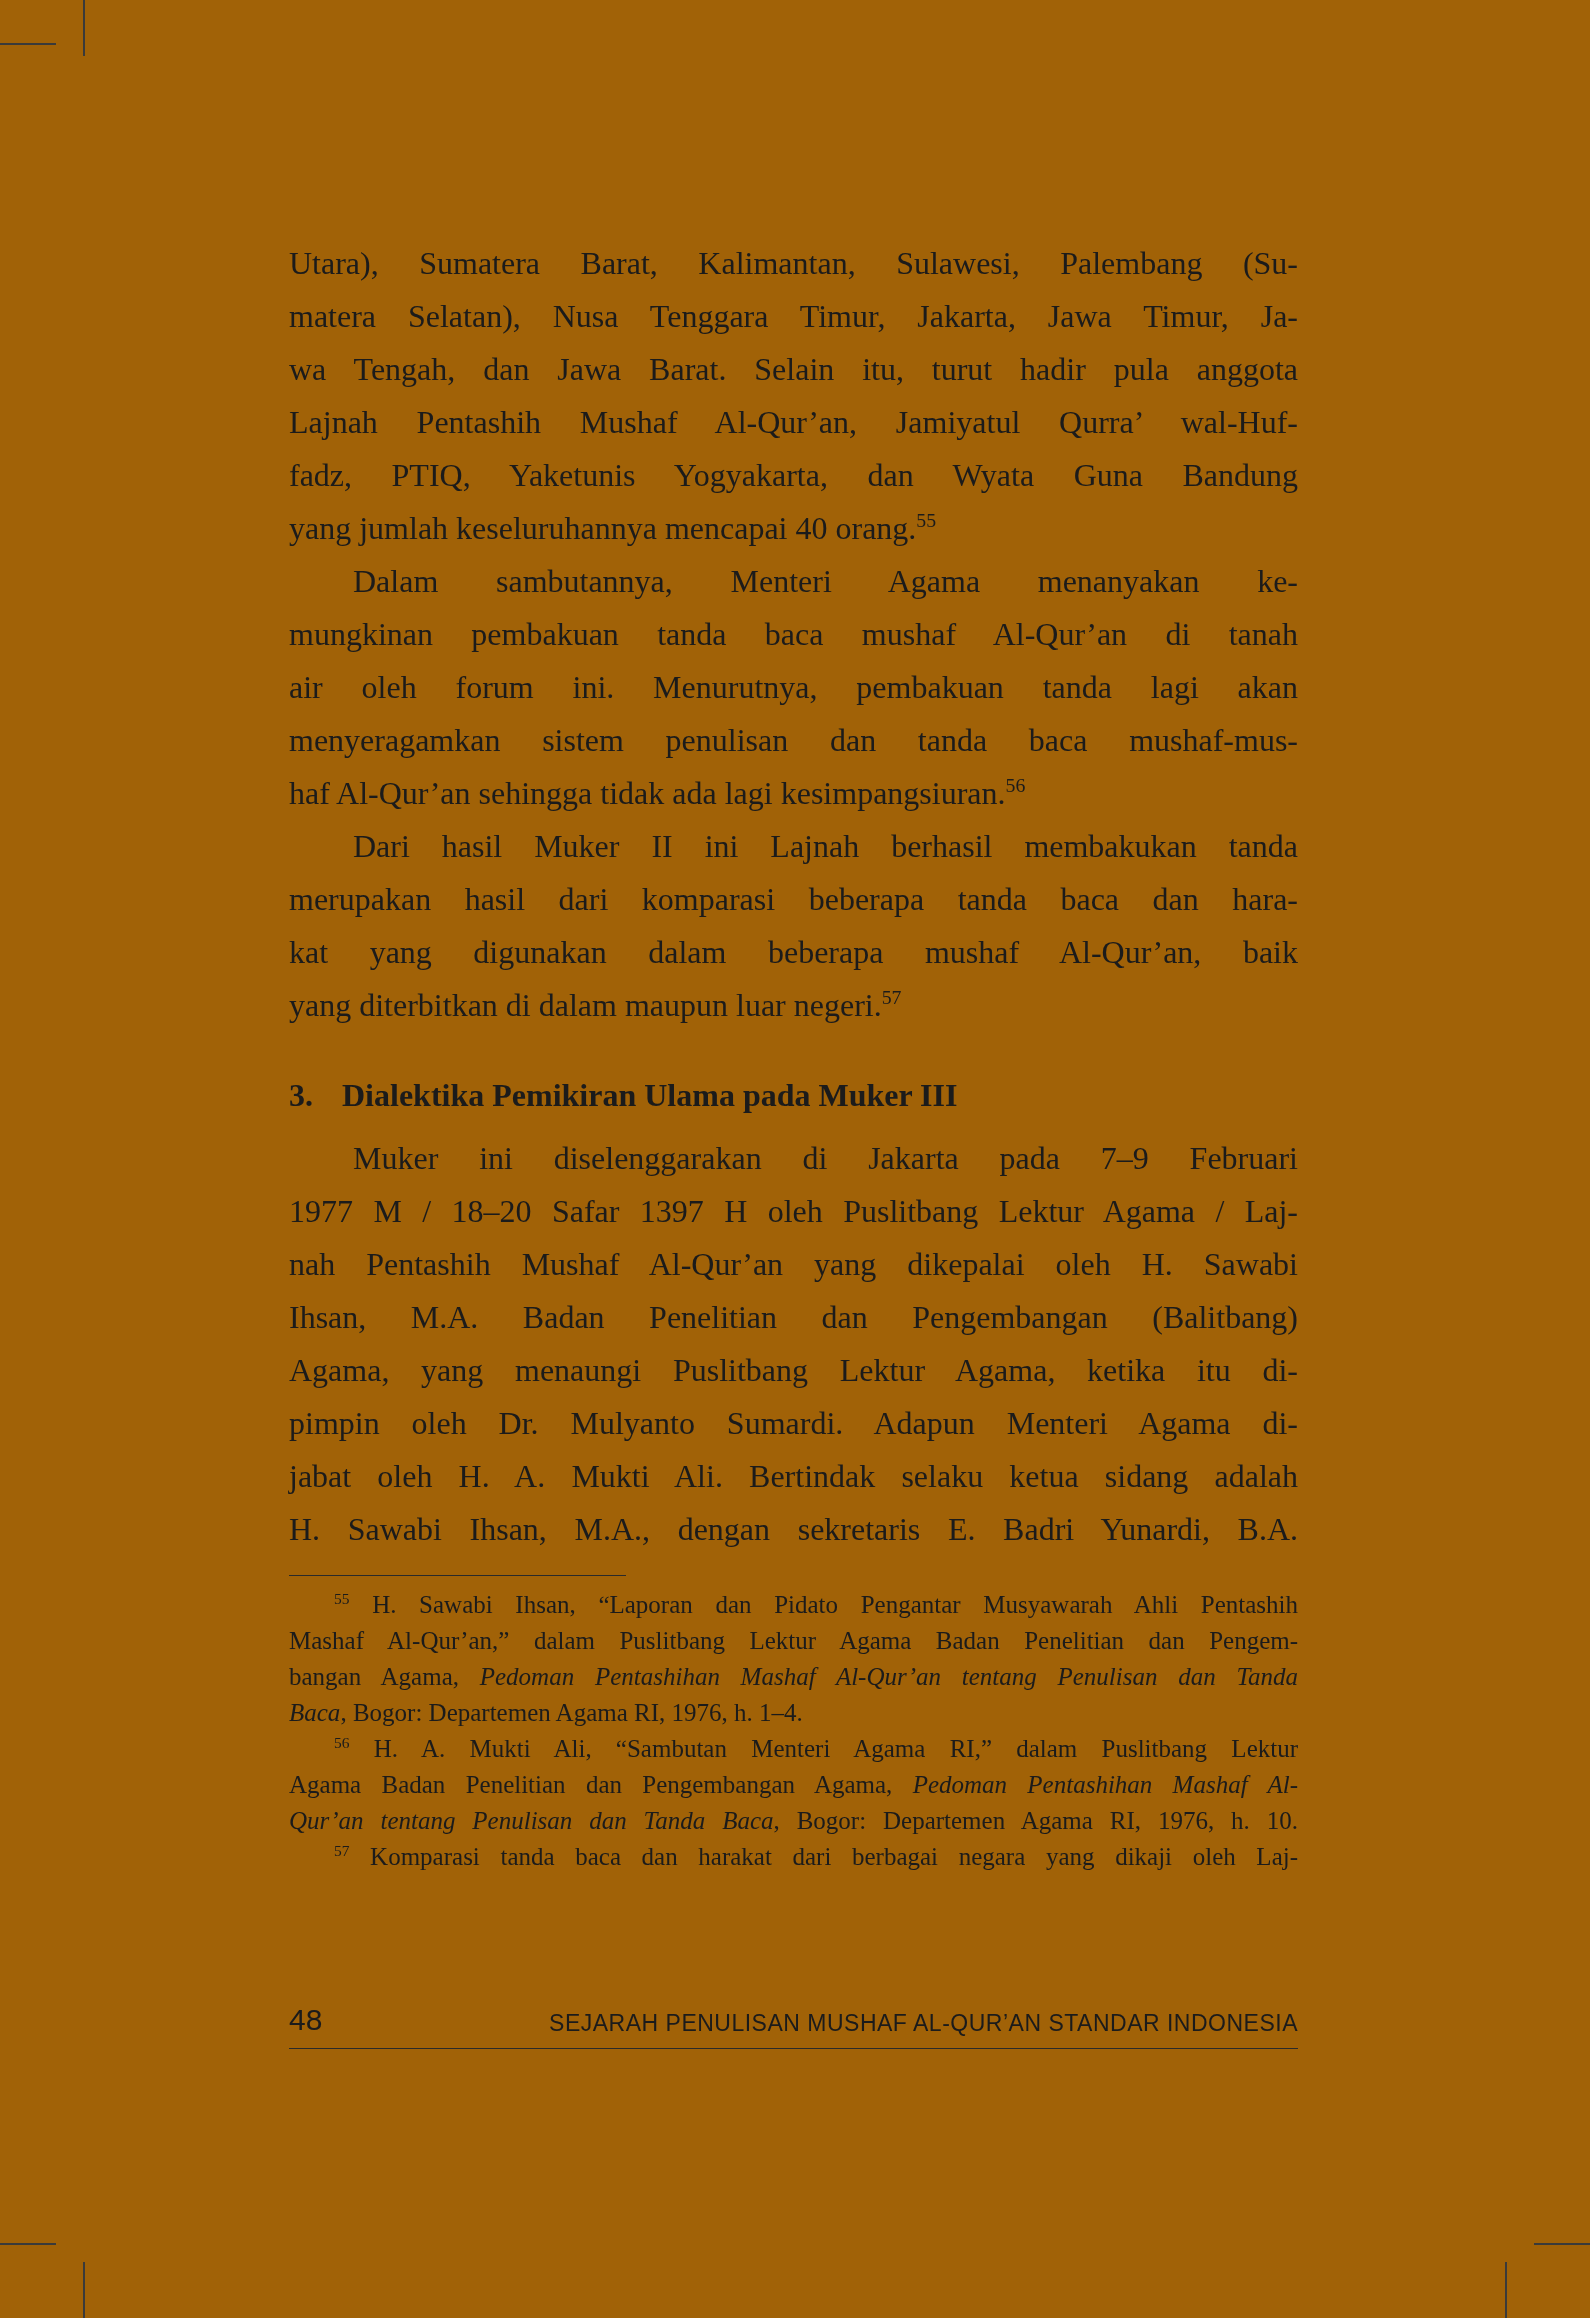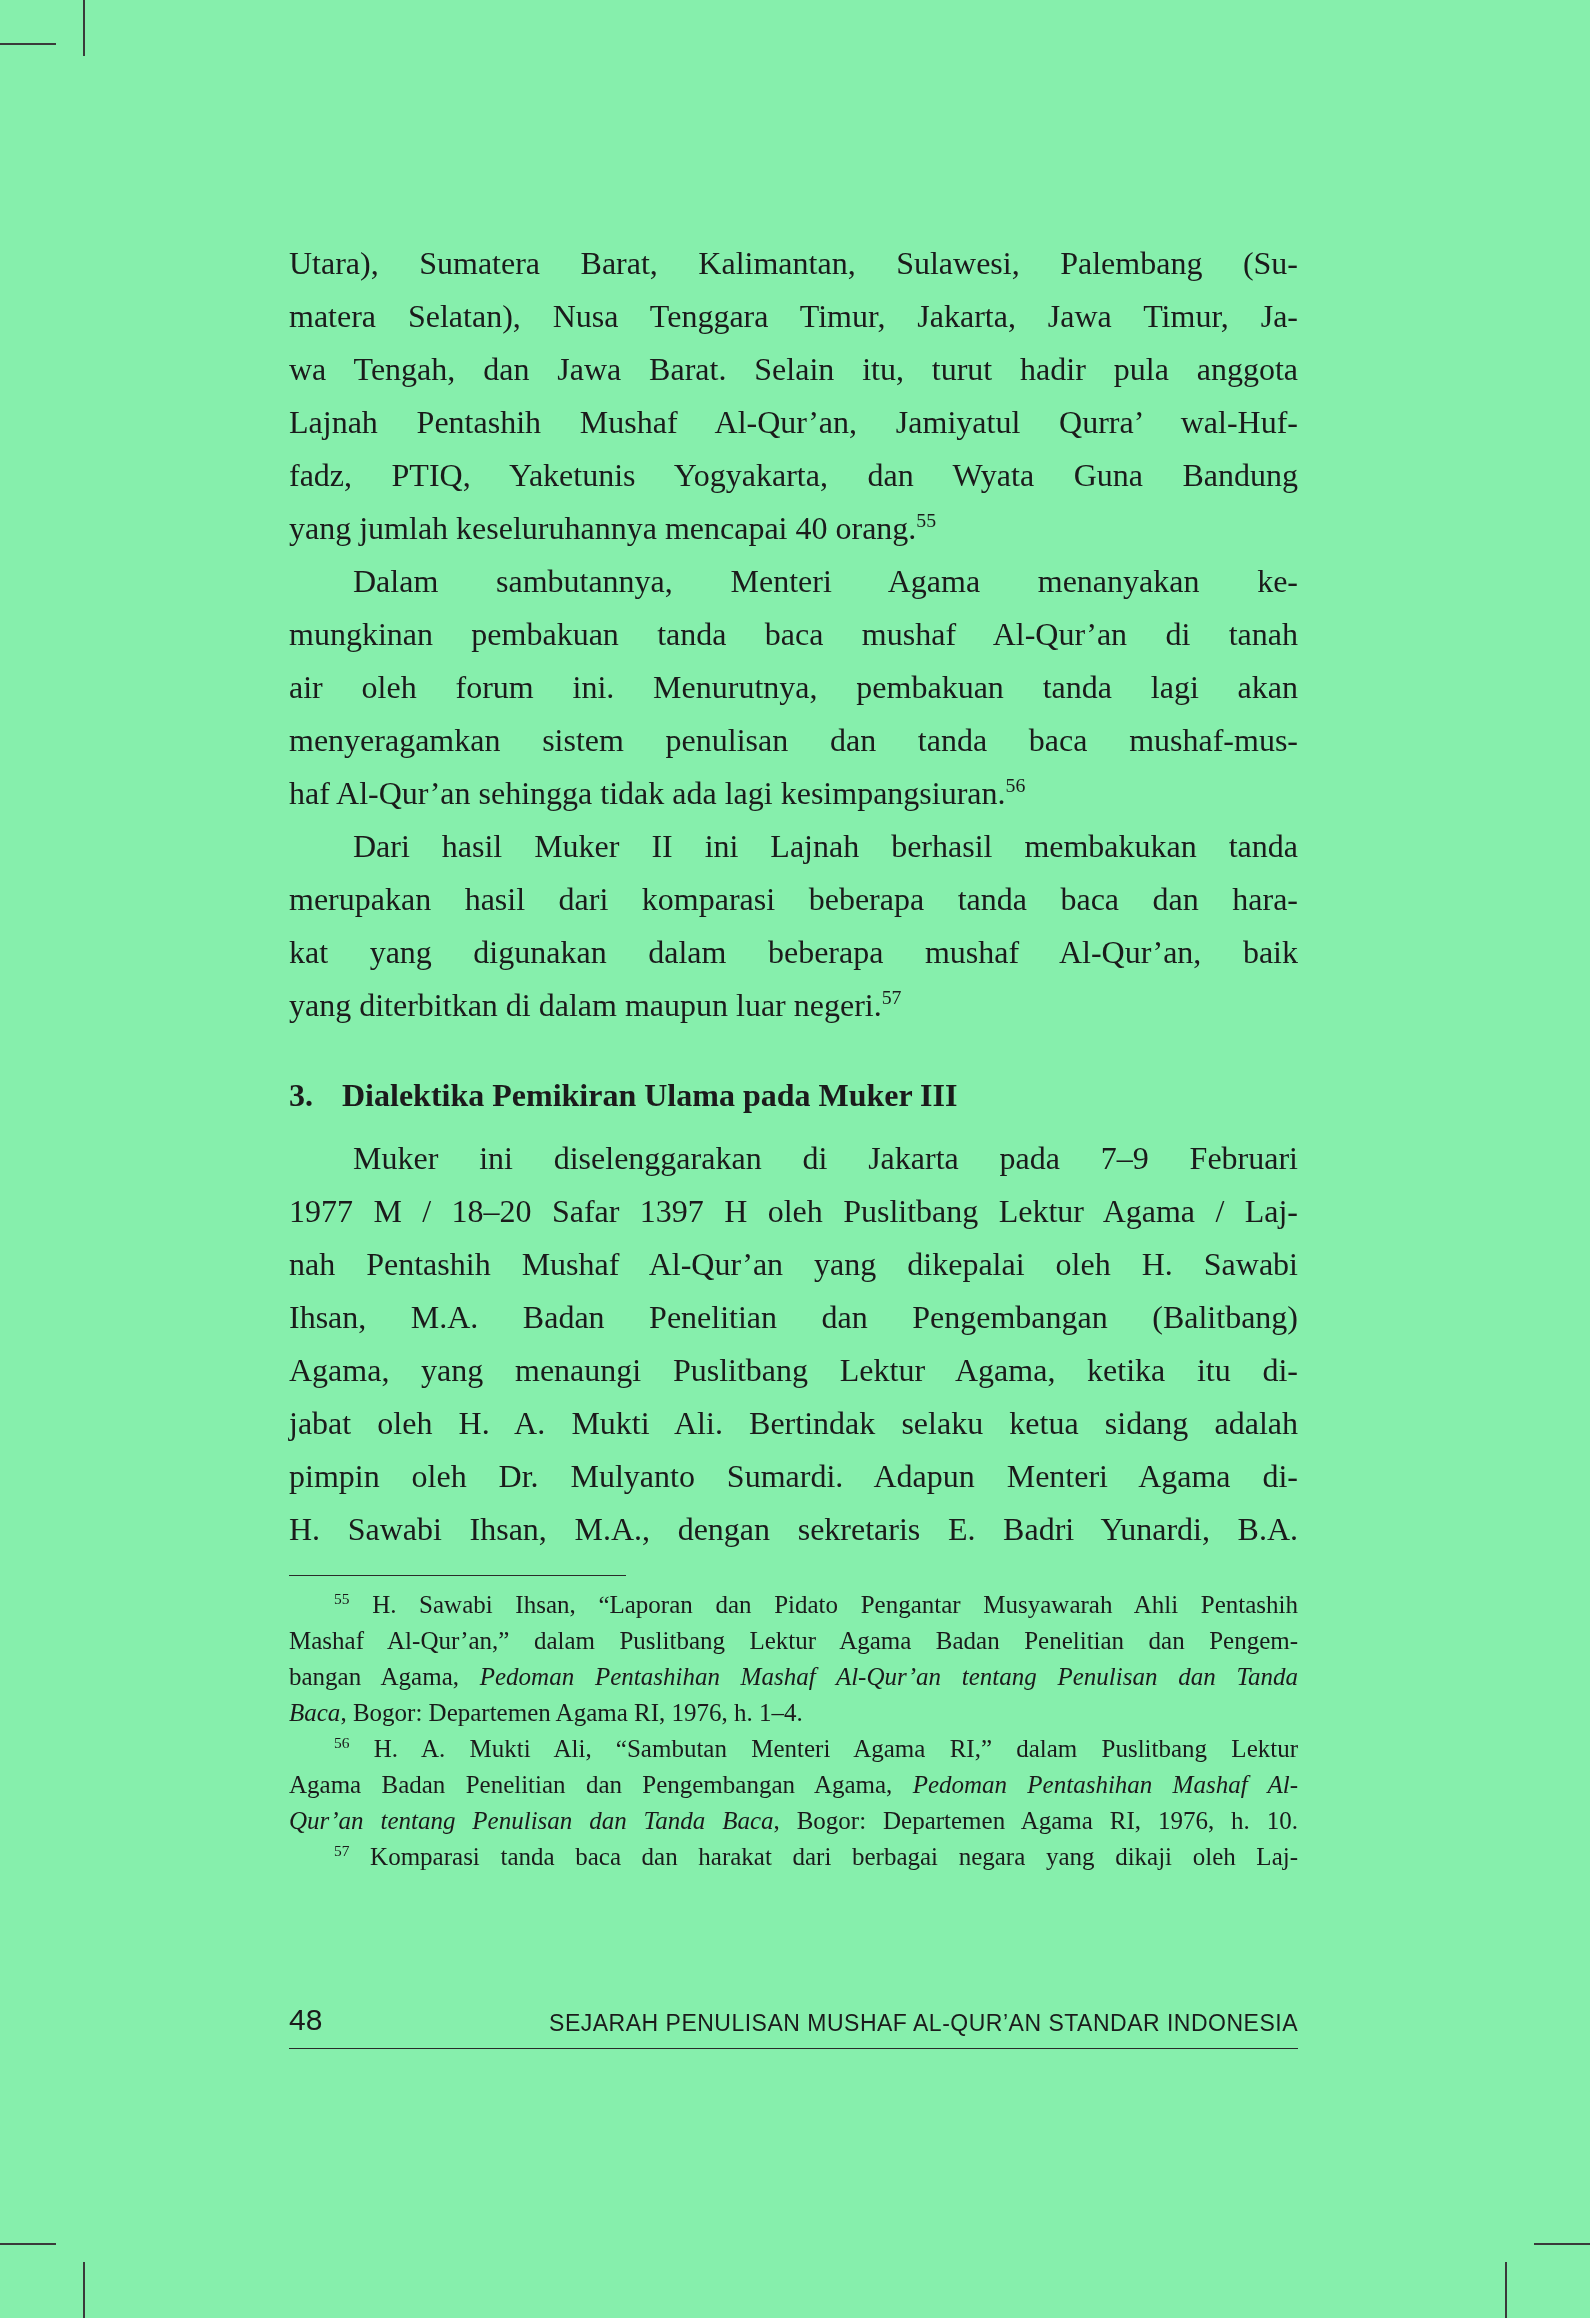--- a/index.html
+++ b/index.html
@@ -6,21 +6,21 @@
   html, body { background: #ffffff; }
   body {
     width: 1590px; height: 2319px;
     font-family: "Liberation Serif", serif;
     color: #1b1b1b;
     position: relative;
     overflow: hidden;
   }
   .page {
     position: absolute; inset: 0;
-    background: #86efac;
+    background: #a16207;
   }
   .crop { position: absolute; background: #3a3a3a; }
   .crop.tl-v { left: 83px; top: 0;      width: 2.4px;  height: 56px; }
   .crop.tl-h { left: 0;     top: 43px;   width: 56px; height: 2.4px;  }
   .crop.bl-h { left: 0;     top: 2243px; width: 56px; height: 2.4px;  }
   .crop.bl-v { left: 83px; top: 2262px; width: 2.4px;  height: 56px; }
   .crop.br-h { left: 1534px;top: 2243px; width: 56px; height: 2.4px;  }
   .crop.br-v { left: 1505px;top: 2262px; width: 2.4px;  height: 56px; }
 
   .text-area {
@@ -108,22 +108,22 @@
       <span>Dialektika Pemikiran Ulama pada Muker III</span>
     </div>
 
     <div id="body-after">
         <div>
           <div class="body-line justify indent"><span>Muker ini diselenggarakan di Jakarta pada 7–9 Februari</span></div>
           <div class="body-line justify"><span>1977 M / 18–20 Safar 1397 H oleh Puslitbang Lektur Agama / Laj-</span></div>
           <div class="body-line justify"><span>nah Pentashih Mushaf Al-Qur’an yang dikepalai oleh H. Sawabi</span></div>
           <div class="body-line justify"><span>Ihsan, M.A. Badan Penelitian dan Pengembangan (Balitbang)</span></div>
           <div class="body-line justify"><span>Agama, yang menaungi Puslitbang Lektur Agama, ketika itu di-</span></div>
+          <div class="body-line justify"><span>pimpin oleh Dr. Mulyanto Sumardi. Adapun Menteri Agama di-</span></div>
           <div class="body-line justify"><span>jabat oleh H. A. Mukti Ali. Bertindak selaku ketua sidang adalah</span></div>
-          <div class="body-line justify"><span>pimpin oleh Dr. Mulyanto Sumardi. Adapun Menteri Agama di-</span></div>
           <div class="body-line justify"><span>H. Sawabi Ihsan, M.A., dengan sekretaris E. Badri Yunardi, B.A.</span></div>
         </div>
       </div>
 
     <div class="fn-rule"></div>
 
     <div id="footnotes">
         <div>
           <div class="fn-line justify indent"><span class="sup">55</span><span> H. Sawabi Ihsan, “Laporan dan Pidato Pengantar Musyawarah Ahli Pentashih</span></div>
           <div class="fn-line justify"><span>Mashaf Al-Qur’an,” dalam Puslitbang Lektur Agama Badan Penelitian dan Pengem-</span></div>

